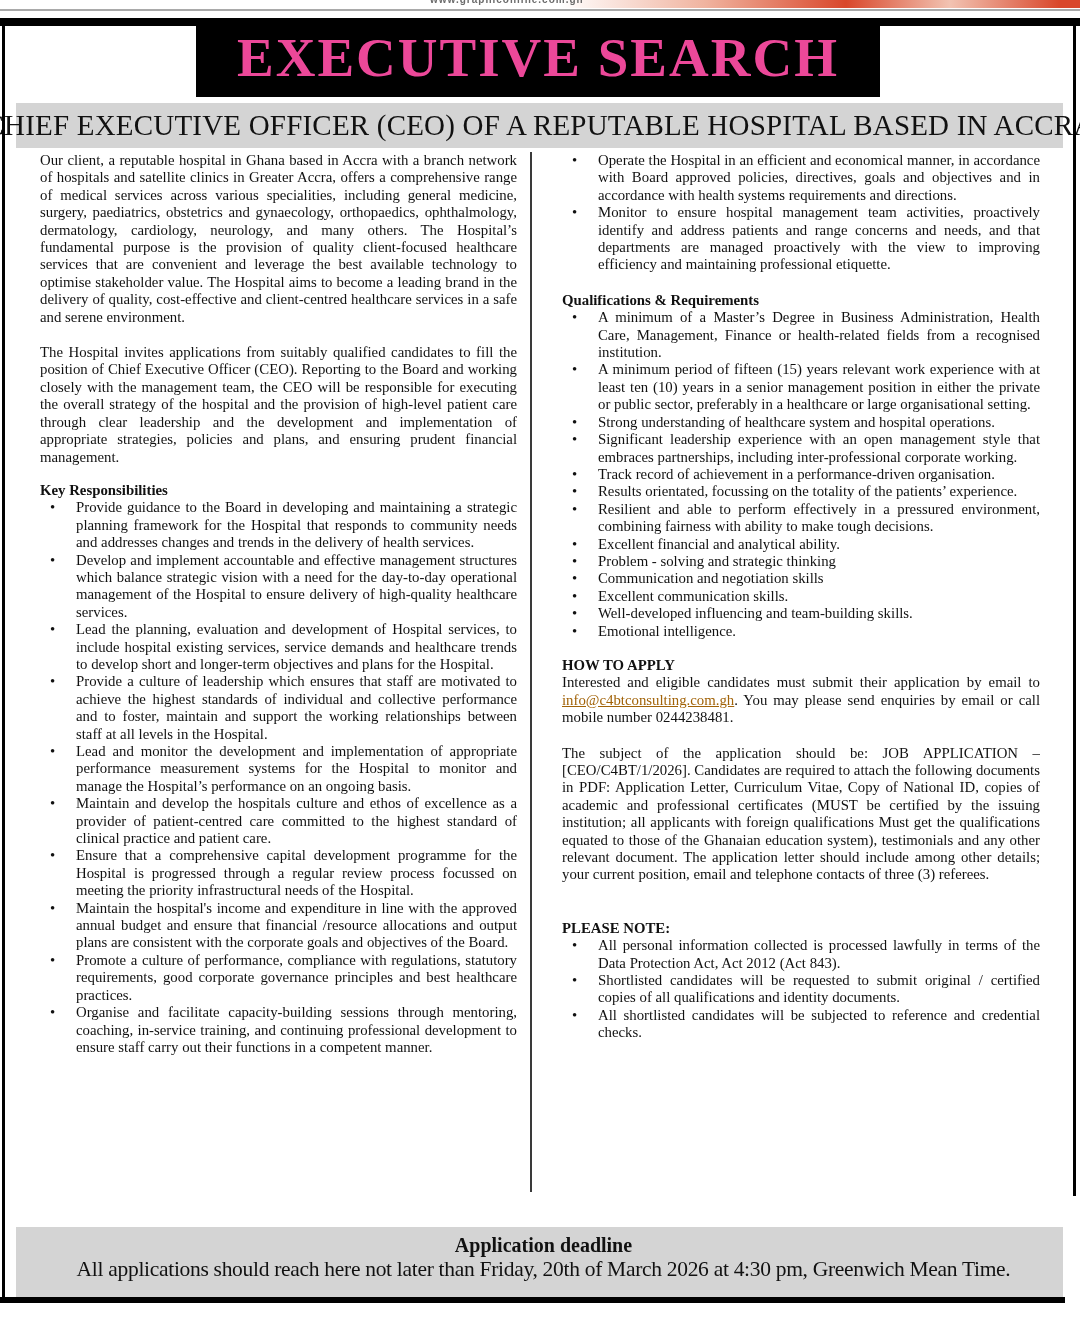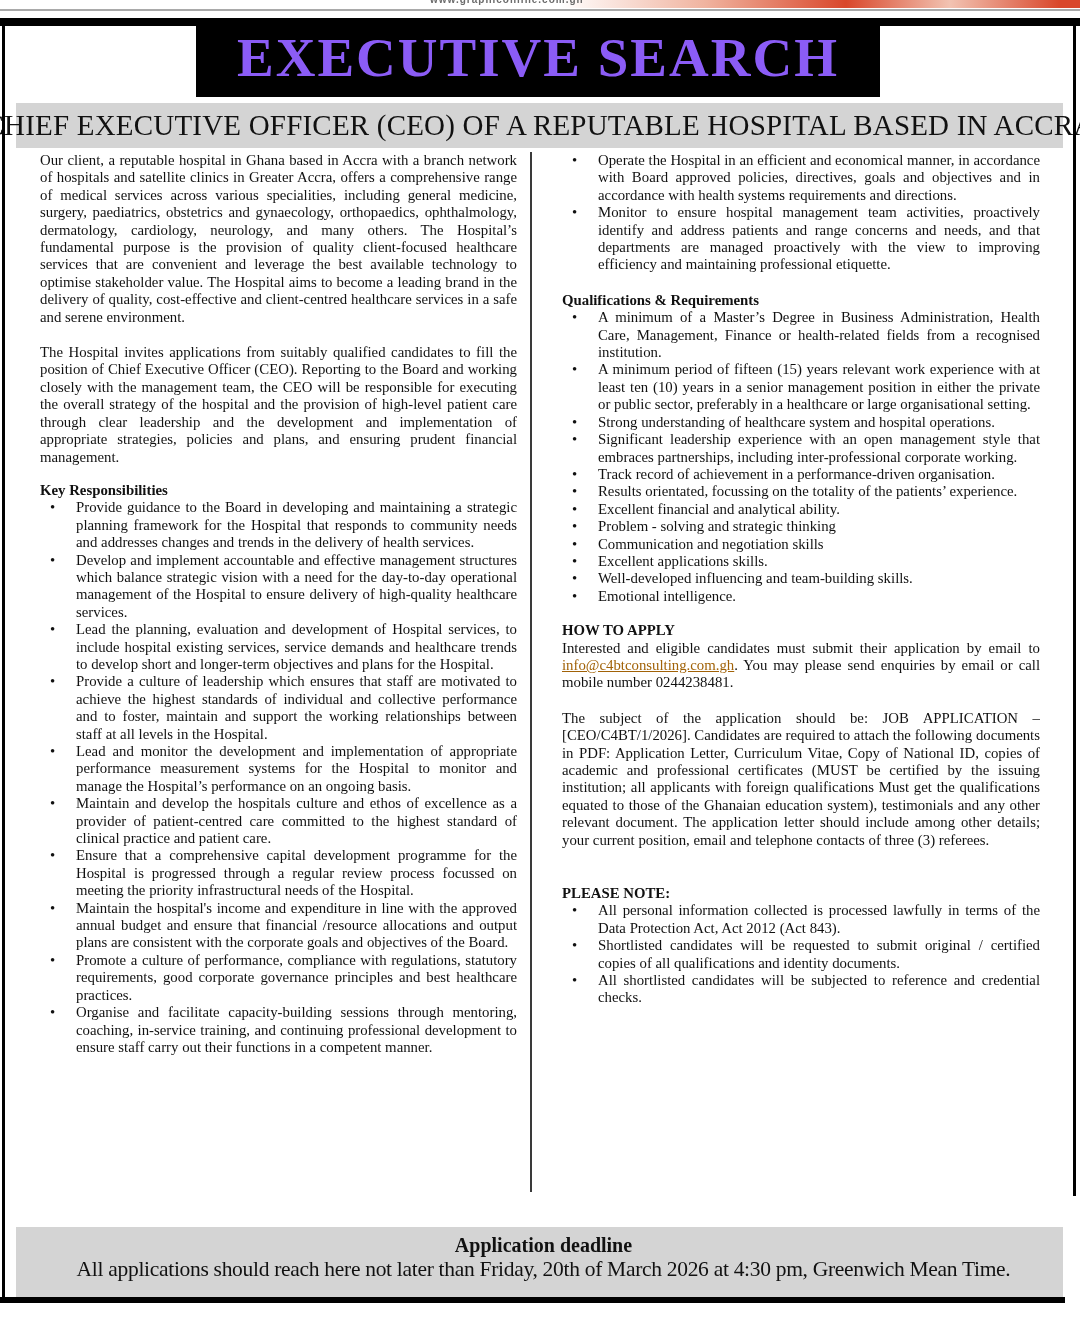--- a/index.html
+++ b/index.html
@@ -13,21 +13,21 @@
               font-family:"Liberation Sans",sans-serif; letter-spacing:1px; }
   .mast-swoosh { position:absolute; left:560px; top:0; width:520px; height:8px;
     background:linear-gradient(90deg, rgba(255,255,255,0) 0%, #f0b39f 28%, #d9472b 55%, #f2c3b2 75%, #d9472b 96%); }
   .mast-rule { position:absolute; left:0; top:9px; width:1080px; height:2px; background:#a9a9a9; }
 
   .topbar { position:absolute; left:0; top:18px; width:1080px; height:8px; background:#000; }
 
   
   .banner { position:absolute; left:196px; top:18px; width:684px; height:79px; background:#000;
             display:flex; align-items:center; justify-content:center; }
-  .banner span { color:#8b5cf6; font-weight:bold; font-size:55px; letter-spacing:2px; white-space:nowrap; }
+  .banner span { color:#ec4899; font-weight:bold; font-size:55px; letter-spacing:2px; white-space:nowrap; }
 
   
   .position-bar { position:absolute; left:16px; top:103px; width:1047px; height:45px; background:#d4d4d4;
                   display:flex; align-items:center; justify-content:center; }
   .position-bar span { font-weight:normal; font-size:29px; letter-spacing:0.2px; white-space:nowrap; }
 
   
   .left-border  { position:absolute; left:2px;  top:18px; width:3px; height:1285px; background:#000; }
   .right-border { position:absolute; left:1073px; top:18px; width:3px; height:1178px; background:#000; }
   .col-divider  { position:absolute; left:530px; top:152px; width:2px; height:1040px; background:#3a3a3a; }
@@ -126,28 +126,29 @@
         <div class="bullet-item"><span>A minimum period of fifteen (15) years relevant work experience with at least ten (10) years in a senior management position in either the private or public sector, preferably in a healthcare or large organisational setting.</span></div>
 
         <div class="bullet-item"><span>Strong understanding of healthcare system and hospital operations.</span></div>
 
         <div class="bullet-item"><span>Significant leadership experience with an open management style that embraces partnerships, including inter-professional corporate working.</span></div>
 
         <div class="bullet-item"><span>Track record of achievement in a performance-driven organisation.</span></div>
 
         <div class="bullet-item"><span>Results orientated, focussing on the totality of the patients’ experience.</span></div>
 
+        <div class="bullet-item"><span>Resilient and able to perform effectively in a pressured environment, combining fairness with ability to make tough decisions.</span></div>
 
         <div class="bullet-item"><span>Excellent financial and analytical ability.</span></div>
 
         <div class="bullet-item"><span>Problem - solving and strategic thinking</span></div>
 
         <div class="bullet-item"><span>Communication and negotiation skills</span></div>
 
-        <div class="bullet-item"><span>Excellent applications skills.</span></div>
+        <div class="bullet-item"><span>Excellent communication skills.</span></div>
 
         <div class="bullet-item"><span>Well-developed influencing and team-building skills.</span></div>
 
         <div class="bullet-item"><span>Emotional intelligence.</span></div>
       </div>
 
     <div class="heading mt-md">HOW TO APPLY</div>
     <p class="para"><span>Interested and eligible candidates must submit their application by email to </span><a class="email">info@c4btconsulting.com.gh</a><span>.  You may please send enquiries by email or call mobile number 0244238481.</span></p>
 
     <p class="para mt-lg">The subject of the application should be: JOB APPLICATION – [CEO/C4BT/1/2026]. Candidates are required to attach the following documents in PDF: Application Letter, Curriculum Vitae, Copy of National ID, copies of academic and professional certificates (MUST be certified by the issuing institution; all applicants with foreign qualifications Must get the qualifications equated to those of the Ghanaian education system), testimonials and any other relevant document. The application letter should include among other details; your current position, email and telephone contacts of three (3) referees.</p>

